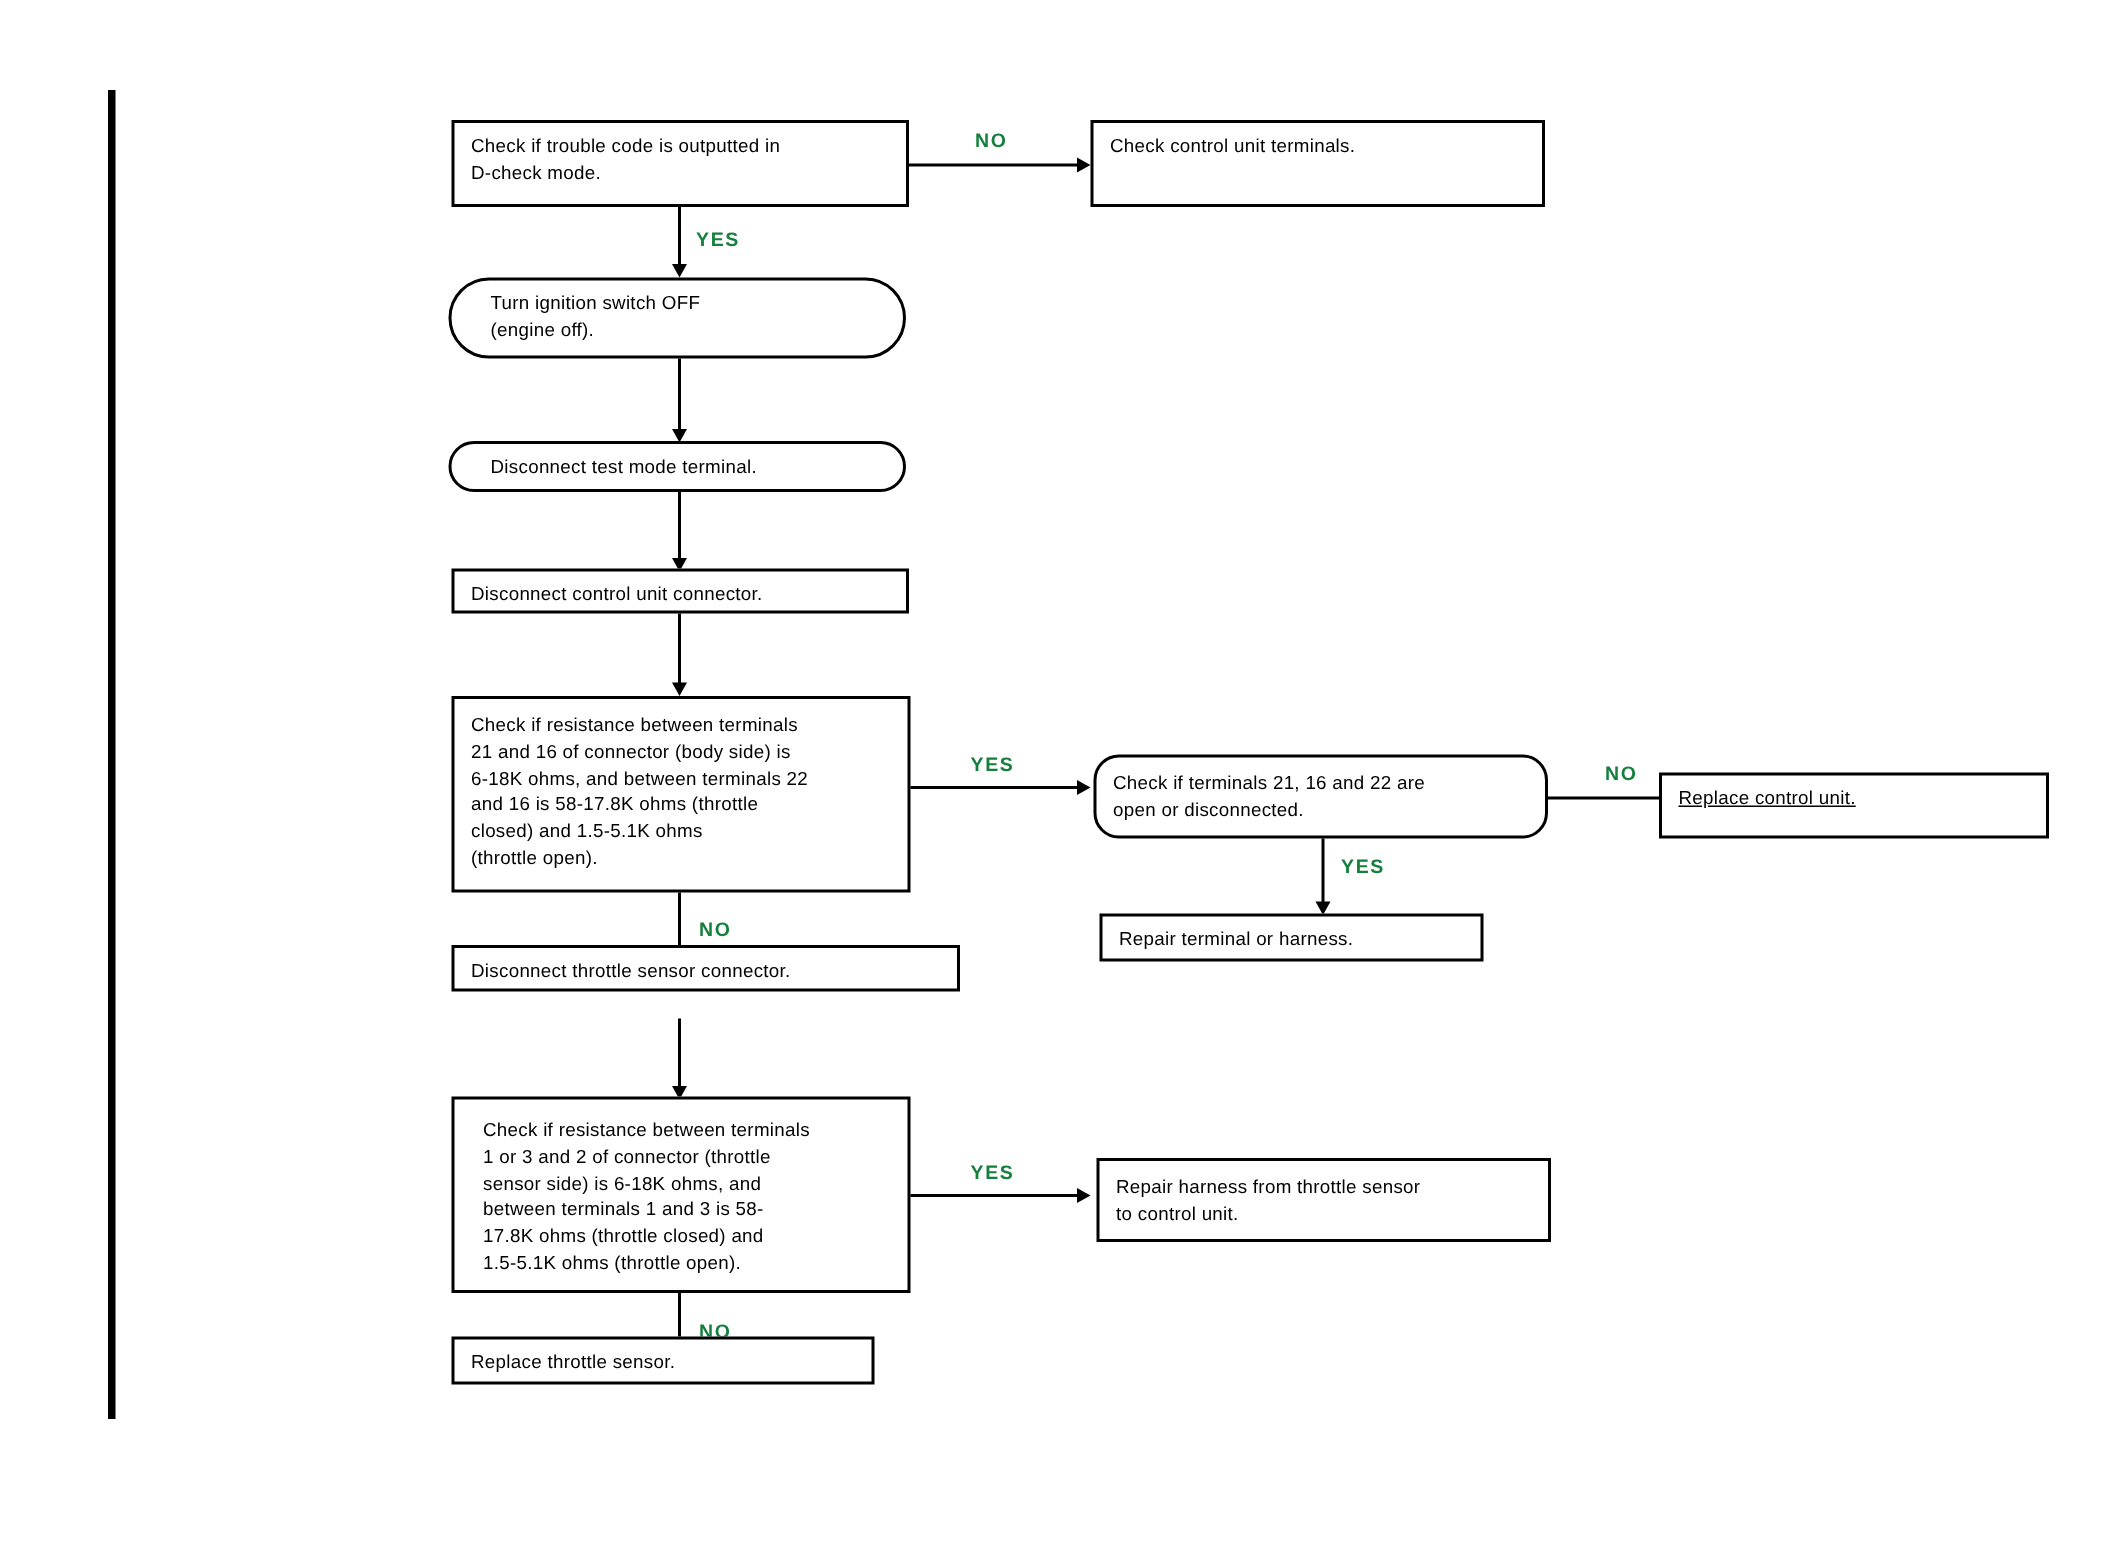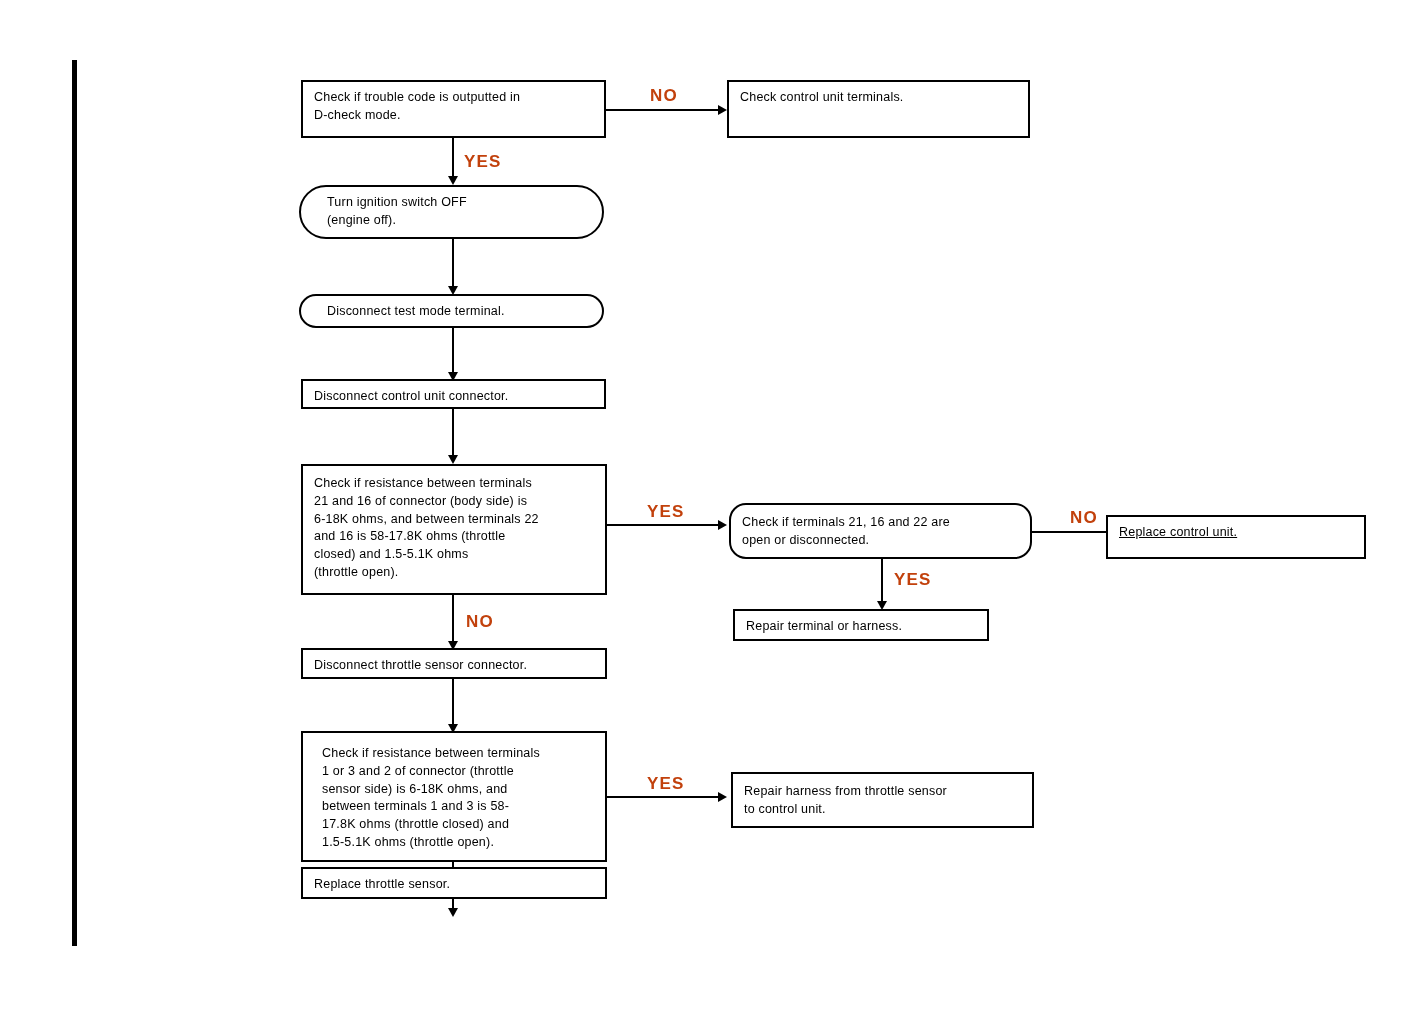--- a/index.html
+++ b/index.html
@@ -66,23 +66,23 @@
     position: absolute;
     width: 0;
     height: 0;
     border-top: 5px solid transparent;
     border-bottom: 5px solid transparent;
     border-left: 9px solid #000000;
   }
   
   .edge-label {
     position: absolute;
-    font-size: 17px;
+    font-size: 13px;
     font-weight: 600;
-    color: #c2410c;
+    color: #15803d;
     letter-spacing: 1.1px;
     white-space: nowrap;
   }
 </style>
 </head>
 <body>
 
 <div id="page">
 
   <div class="margin-bar" style="left:36px; top:60px; width:5px; height:886px;"></div>
@@ -157,21 +157,21 @@
   <div class="edge-label" style="left:858px; top:570px;">YES</div>
 
   <div class="node center-v" style="left:697px; top:609px; width:256px; height:32px;">
     <span class="txt">Repair terminal or harness.</span>
   </div>
 
   <div class="line v" style="left:416px; top:595px; height:50px;"></div>
   <div class="arrow-down" style="left:412px; top:641px;"></div>
   <div class="edge-label" style="left:430px; top:612px;">NO</div>
 
-  <div class="node center-v" style="left:265px; top:648px; width:306px; height:31px;">
+  <div class="node center-v" style="left:265px; top:630px; width:339px; height:31px;">
     <span class="txt">Disconnect throttle sensor connector.</span>
   </div>
 
   <div class="line v" style="left:416px; top:679px; height:49px;"></div>
   <div class="arrow-down" style="left:412px; top:724px;"></div>
 
   <div class="node" style="left:265px; top:731px; width:306px; height:131px; padding-top:12px; padding-left:19px;">
     <span class="txt">Check if resistance between terminals
 1 or 3 and 2 of connector (throttle
 sensor side) is 6-18K ohms, and
@@ -186,17 +186,17 @@
 
   <div class="node" style="left:695px; top:772px; width:303px; height:56px; padding-top:9px;">
     <span class="txt">Repair harness from throttle sensor
 to control unit.</span>
   </div>
 
   <div class="line v" style="left:416px; top:862px; height:50px;"></div>
   <div class="arrow-down" style="left:412px; top:908px;"></div>
   <div class="edge-label" style="left:430px; top:880px;">NO</div>
 
-  <div class="node center-v" style="left:265px; top:867px; width:306px; height:32px;">
+  <div class="node center-v" style="left:265px; top:891px; width:282px; height:32px;">
     <span class="txt">Replace throttle sensor.</span>
   </div>
 
 </div>
 
 </body></html>

